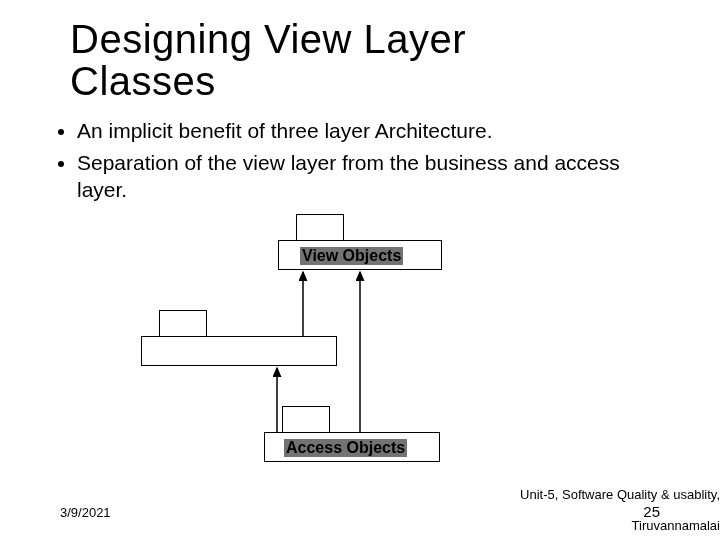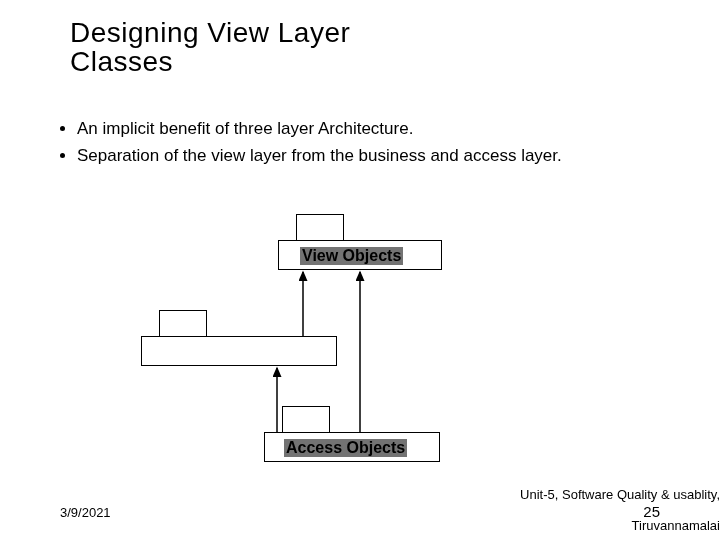--- a/index.html
+++ b/index.html
@@ -16,31 +16,31 @@
   }
   .slide {
     width: 720px;
     height: 540px;
     position: relative;
   }
   .title {
     position: absolute;
     left: 70px;
     top: 18px;
-    font-size: 28px;
+    font-size: 40px;
     line-height: 1.05;
     font-weight: 400;
     letter-spacing: 0.5px;
   }
   .bullets {
     position: absolute;
     left: 55px;
     top: 118px;
     width: 600px;
-    font-size: 17px;
+    font-size: 21px;
     line-height: 1.25;
   }
   .bullets ul {
     margin: 0;
     padding-left: 22px;
   }
   .bullets li {
     margin-bottom: 6px;
   }
   .diagram {

